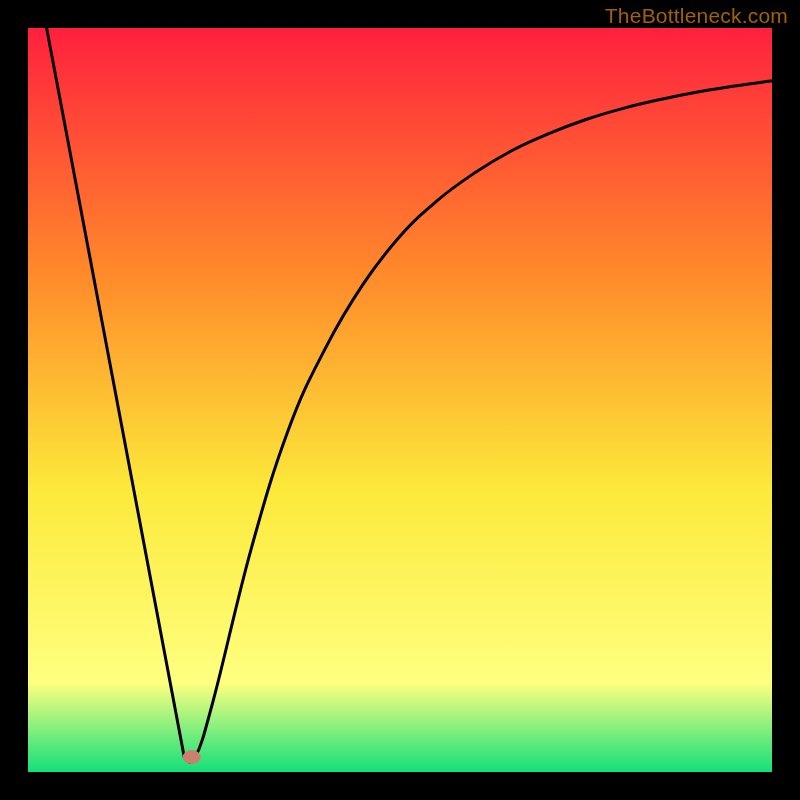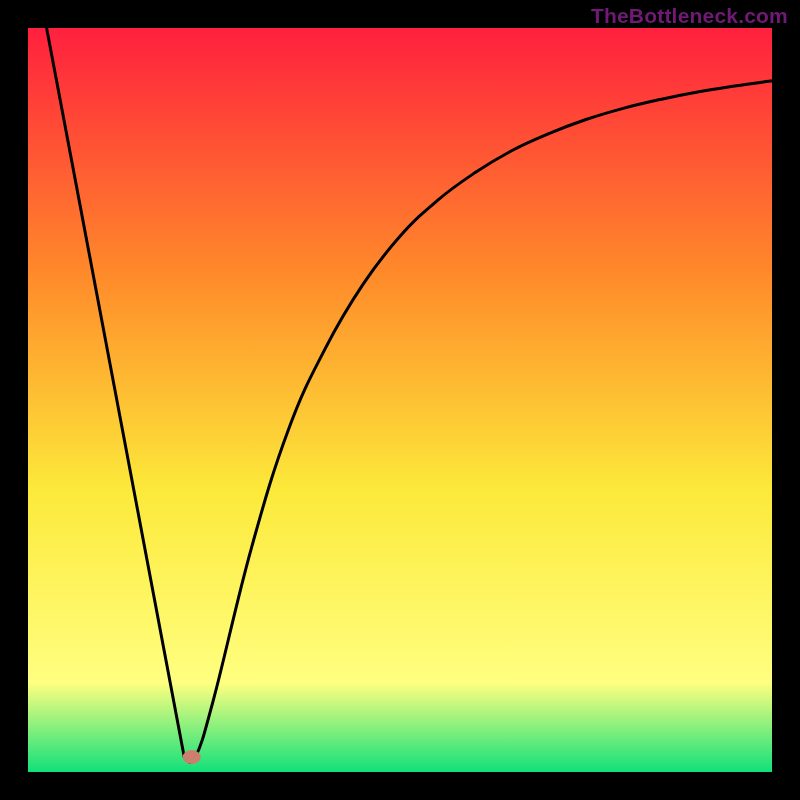--- a/index.html
+++ b/index.html
@@ -13,23 +13,23 @@
   }
   .container {
     position: relative;
     width: 800px;
     height: 800px;
   }
   .watermark {
     position: absolute;
     top: 4px;
     right: 12px;
-    color: #701a75;
+    color: #a16207;
     font-size: 21px;
-    font-weight: bold;
+    font-weight: normal;
     letter-spacing: 0.2px;
     z-index: 10;
   }
   svg.chart {
     position: absolute;
     top: 0;
     left: 0;
   }
 </style>
 </head>

